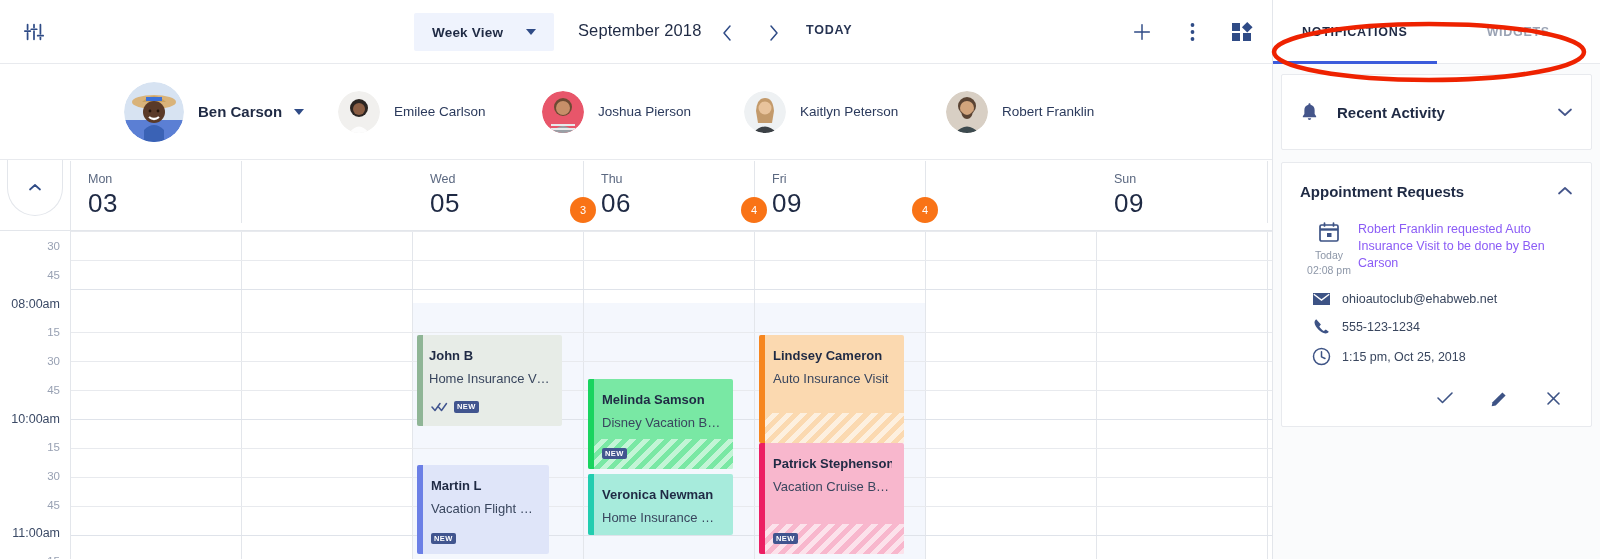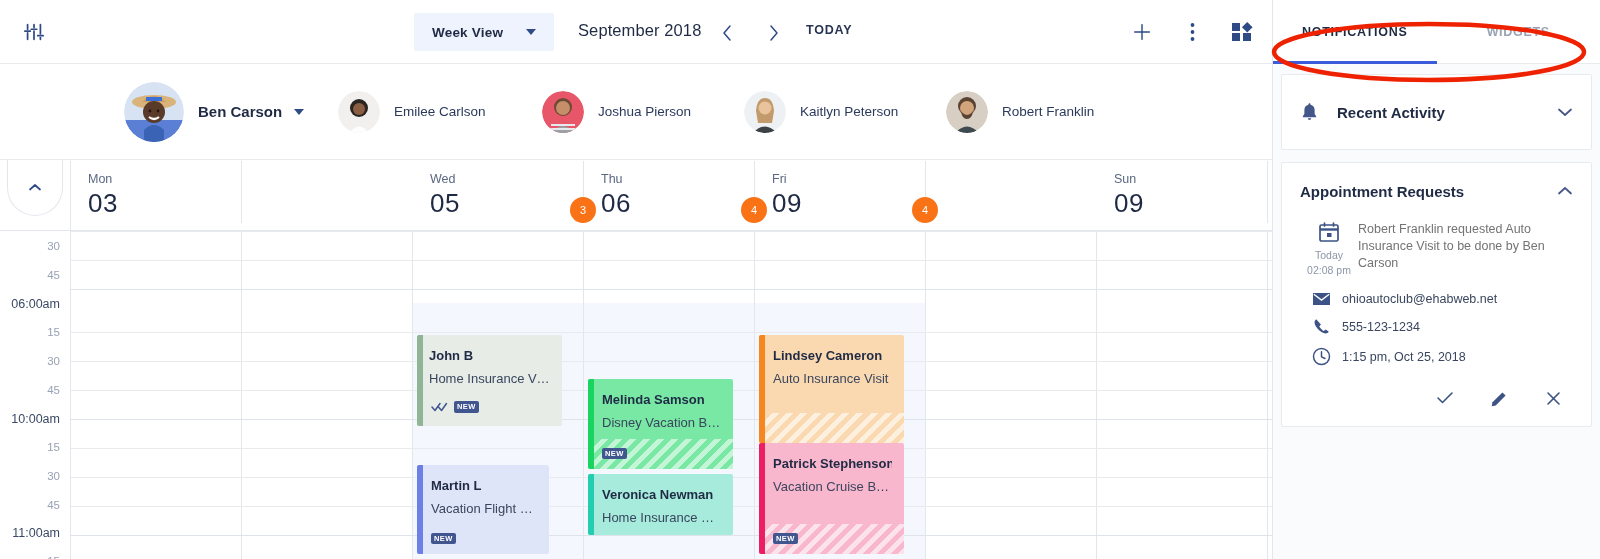--- a/index.html
+++ b/index.html
@@ -132,21 +132,21 @@
   .pcard-head .ttl { font-size: 15px; font-weight: bold; color: #1f2a44; }
   .pcard-head .bell { margin-right: 18px; color: #44558a; display:flex;}
   .chev { margin-left: auto; color: #44558a; display:flex; }
   .pcard-head.tight { height: 56px; }
 
   .req-row { display: flex; padding: 0 18px 0 18px; }
   .req-left { width: 58px; flex: none; text-align: center; }
   .req-left .cal-ic { display:flex; justify-content:center; color:#3d5385; margin-top: 2px;}
   .req-left .t1 { font-size: 10.5px; color: #8d97a8; margin-top: 6px; }
   .req-left .t2 { font-size: 10.5px; color: #8d97a8; margin-top: 3px; }
-  .req-text { font-size: 12.5px; line-height: 17px; color: #737373; padding-top: 2px; }
+  .req-text { font-size: 12.5px; line-height: 17px; color: #8b5cf6; padding-top: 2px; }
   .req-meta { padding: 16px 18px 0 18px; }
   .meta-line { display: flex; align-items: center; margin-bottom: 12px; }
   .meta-ic { width: 42px; display: flex; justify-content: center; color: #3d5385; }
   .meta-txt { font-size: 12.5px; color: #39465e; }
   .req-actions { display: flex; justify-content: flex-end; gap: 30px; padding: 8px 26px 16px 0; }
   .act { width: 24px; height: 24px; display: flex; align-items: center; justify-content: center; cursor: pointer; color: #3d5385;}
 
   .ellipse-anno {
     position: absolute; pointer-events: none; z-index: 30;
   }
@@ -358,21 +358,21 @@
           <div class="dow">Sun</div>
           <div class="dnum">09</div>
         </div>
       </div>
 
       <div class="cal-body">
 
         <div class="time-gutter">
           <div class="tick minor" style="top:9px;">30</div>
           <div class="tick minor" style="top:38px;">45</div>
-          <div class="tick major" style="top:66px;">06:00am</div>
+          <div class="tick major" style="top:66px;">08:00am</div>
           <div class="tick minor" style="top:95px;">15</div>
           <div class="tick minor" style="top:124px;">30</div>
           <div class="tick minor" style="top:153px;">45</div>
           <div class="tick major" style="top:181px;">10:00am</div>
           <div class="tick minor" style="top:210px;">15</div>
           <div class="tick minor" style="top:239px;">30</div>
           <div class="tick minor" style="top:268px;">45</div>
           <div class="tick major" style="top:295px;">11:00am</div>
           <div class="tick minor" style="top:324px;">15</div>
 

